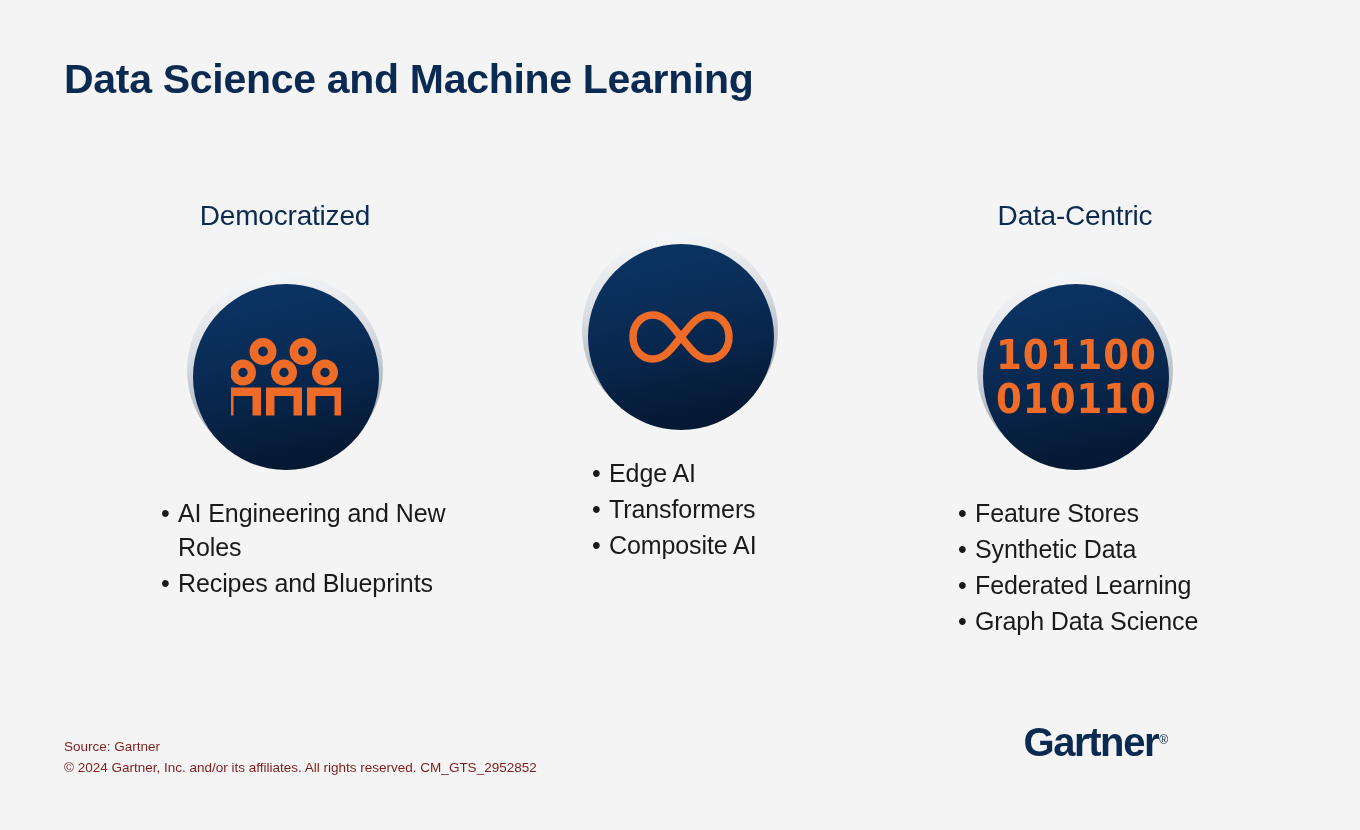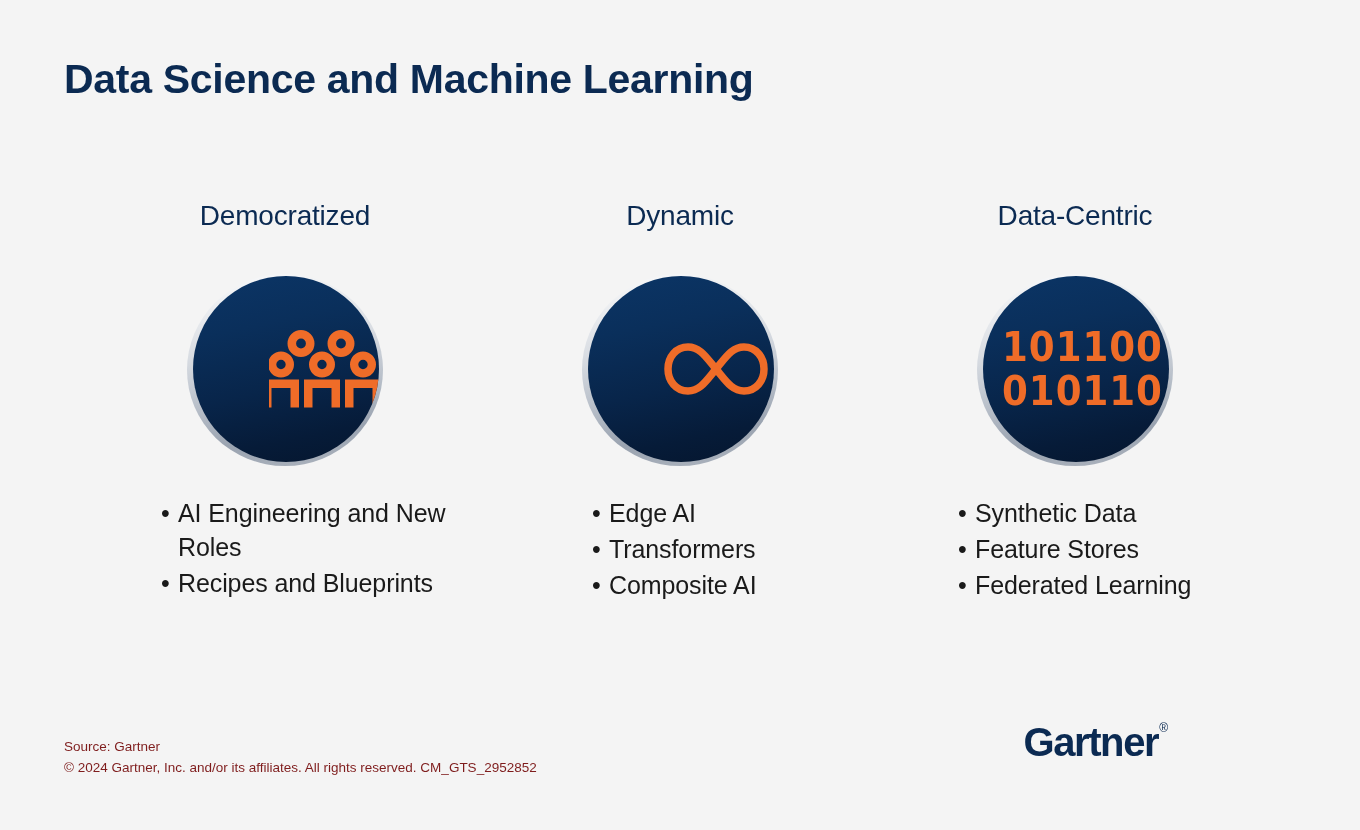--- a/index.html
+++ b/index.html
@@ -88,33 +88,33 @@
         #fbfbfc 0%,
         #eceef1 16%,
         #d8dce2 38%,
         #b9c0ca 60%,
         #9aa3b0 80%,
         #aeb5bf 100%);
   }
   .badge .disc {
     position: absolute;
     left: 6px;
-    top: 2px;
+    top: 10px;
     width: 186px;
     height: 186px;
     border-radius: 50%;
     background: linear-gradient(168deg,
         #0b3566 0%,
         #0a2f5b 28%,
         #08254a 58%,
         #061b38 82%,
         #05162e 100%);
     display: flex;
     align-items: center;
-    justify-content: flex-end;
+    justify-content: center;
     overflow: hidden;
   }
   .badge .disc svg { display: block; }
 
   
   .bullets {
     margin-top: 22px;
     padding: 0;
     list-style: none;
   }
@@ -150,21 +150,21 @@
     line-height: 21px;
     color: #7f1d1d;
   }
   .footer-note div { white-space: nowrap; }
 
   .logo {
     position: absolute;
     right: 56px;
     top: 722px;
     display: flex;
-    align-items: flex-start;
+    align-items: center;
     color: #0b2a52;
   }
   .logo-text {
     font-size: 40px;
     font-weight: bold;
     letter-spacing: -1.4px;
     line-height: 40px;
     color: #0b2a52;
   }
   .logo-reg {
@@ -224,21 +224,20 @@
         </div>
       </div>
 
       <ul class="bullets list-0">
         <li>AI Engineering and New Roles</li>
         <li>Recipes and Blueprints</li>
       </ul>
     </div>
 
     <div class="column col-1">
-      <div class="col-heading">Dynamic</div>
 
       <div class="badge-wrap">
         <div class="badge">
           <div class="silver"></div>
           <div class="disc">
             <svg width="116" height="60" viewBox="0 0 116 60">
               <path d="M30 8
                        C 42 8, 48 18, 58 30
                        C 68 42, 74 52, 86 52
                        C 98 52, 106 42, 106 30
@@ -268,23 +267,24 @@
           <div class="disc">
             <div>
               <div class="binary-block">101100</div>
               <div class="binary-block">010110</div>
             </div>
           </div>
         </div>
       </div>
 
       <ul class="bullets list-2">
+        <li>Feature Stores</li>
         <li>Synthetic Data</li>
-        <li>Feature Stores</li>
         <li>Federated Learning</li>
+        <li>Graph Data Science</li>
       </ul>
     </div>
 
   </div>
 
   <div class="footer-note">
     <div>Source: Gartner</div>
     <div>© 2024 Gartner, Inc. and/or its affiliates. All rights reserved. CM_GTS_2952852</div>
   </div>
 

